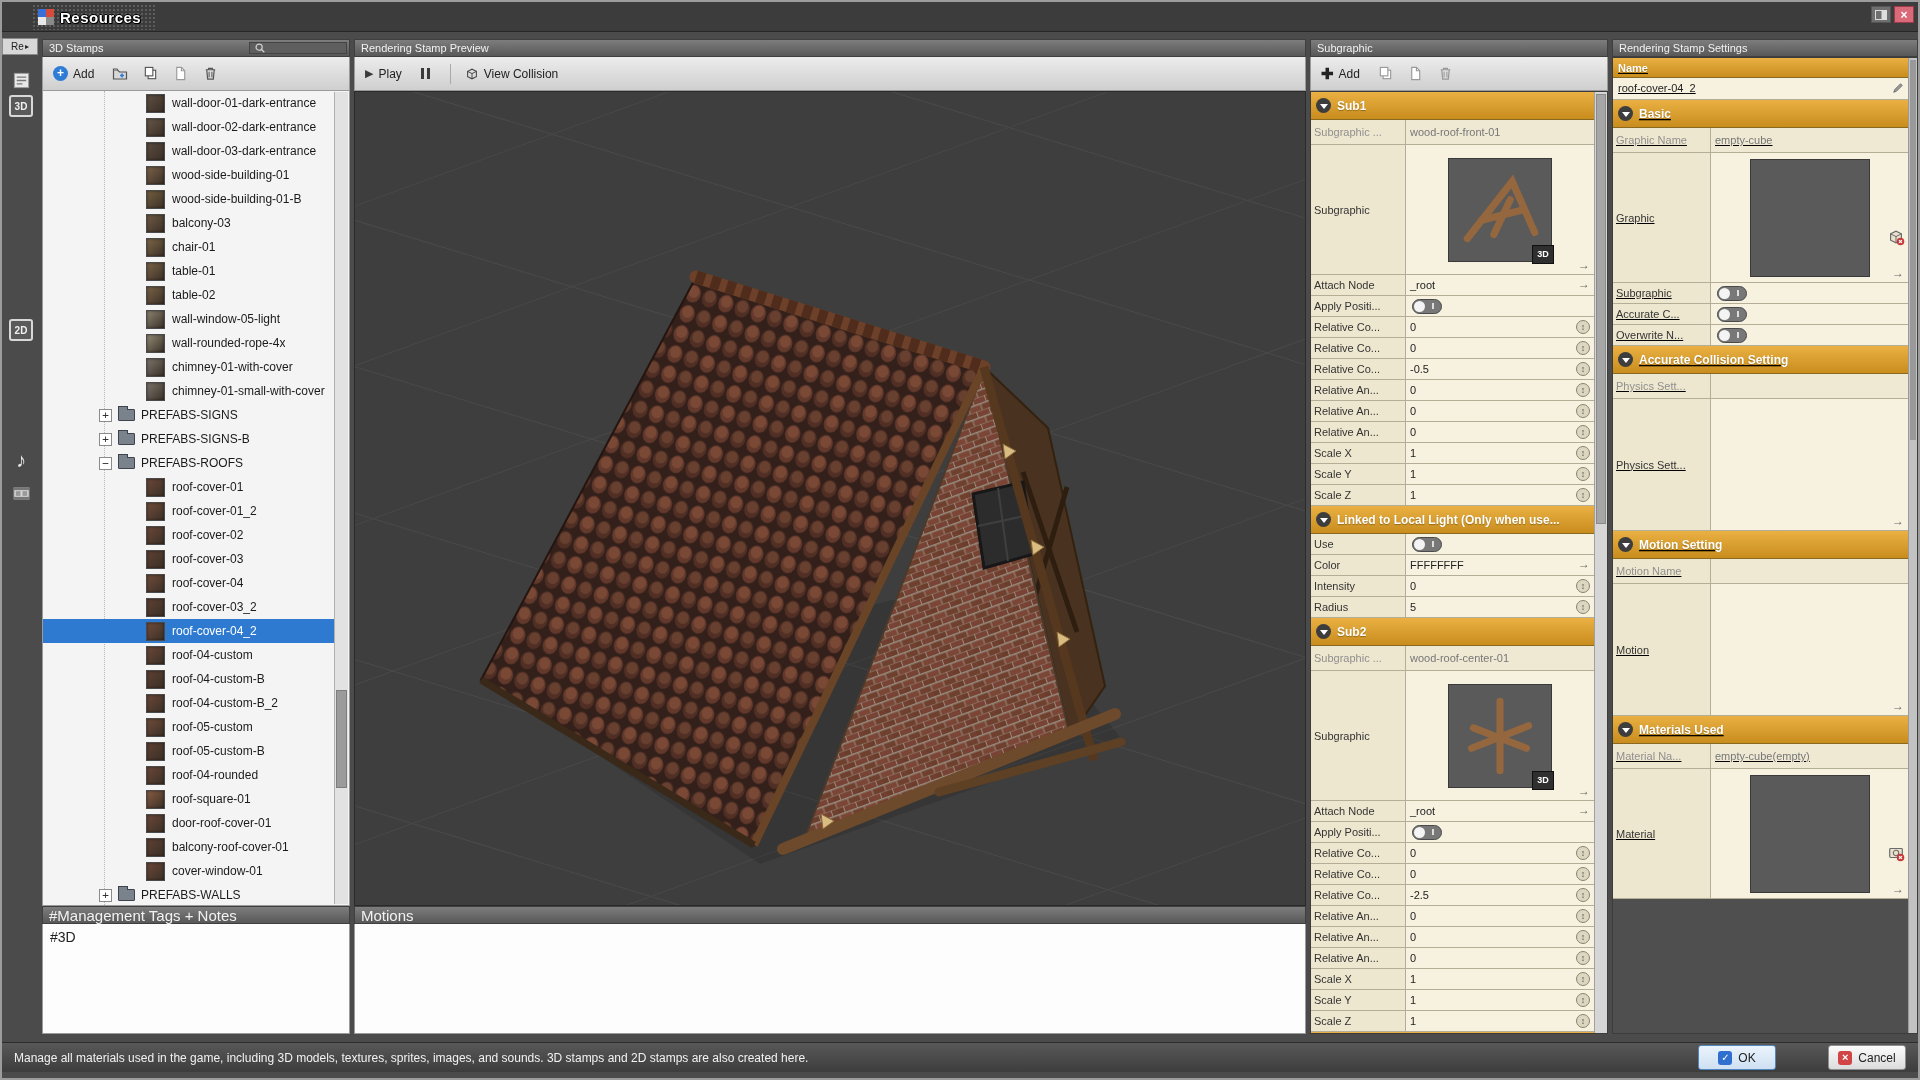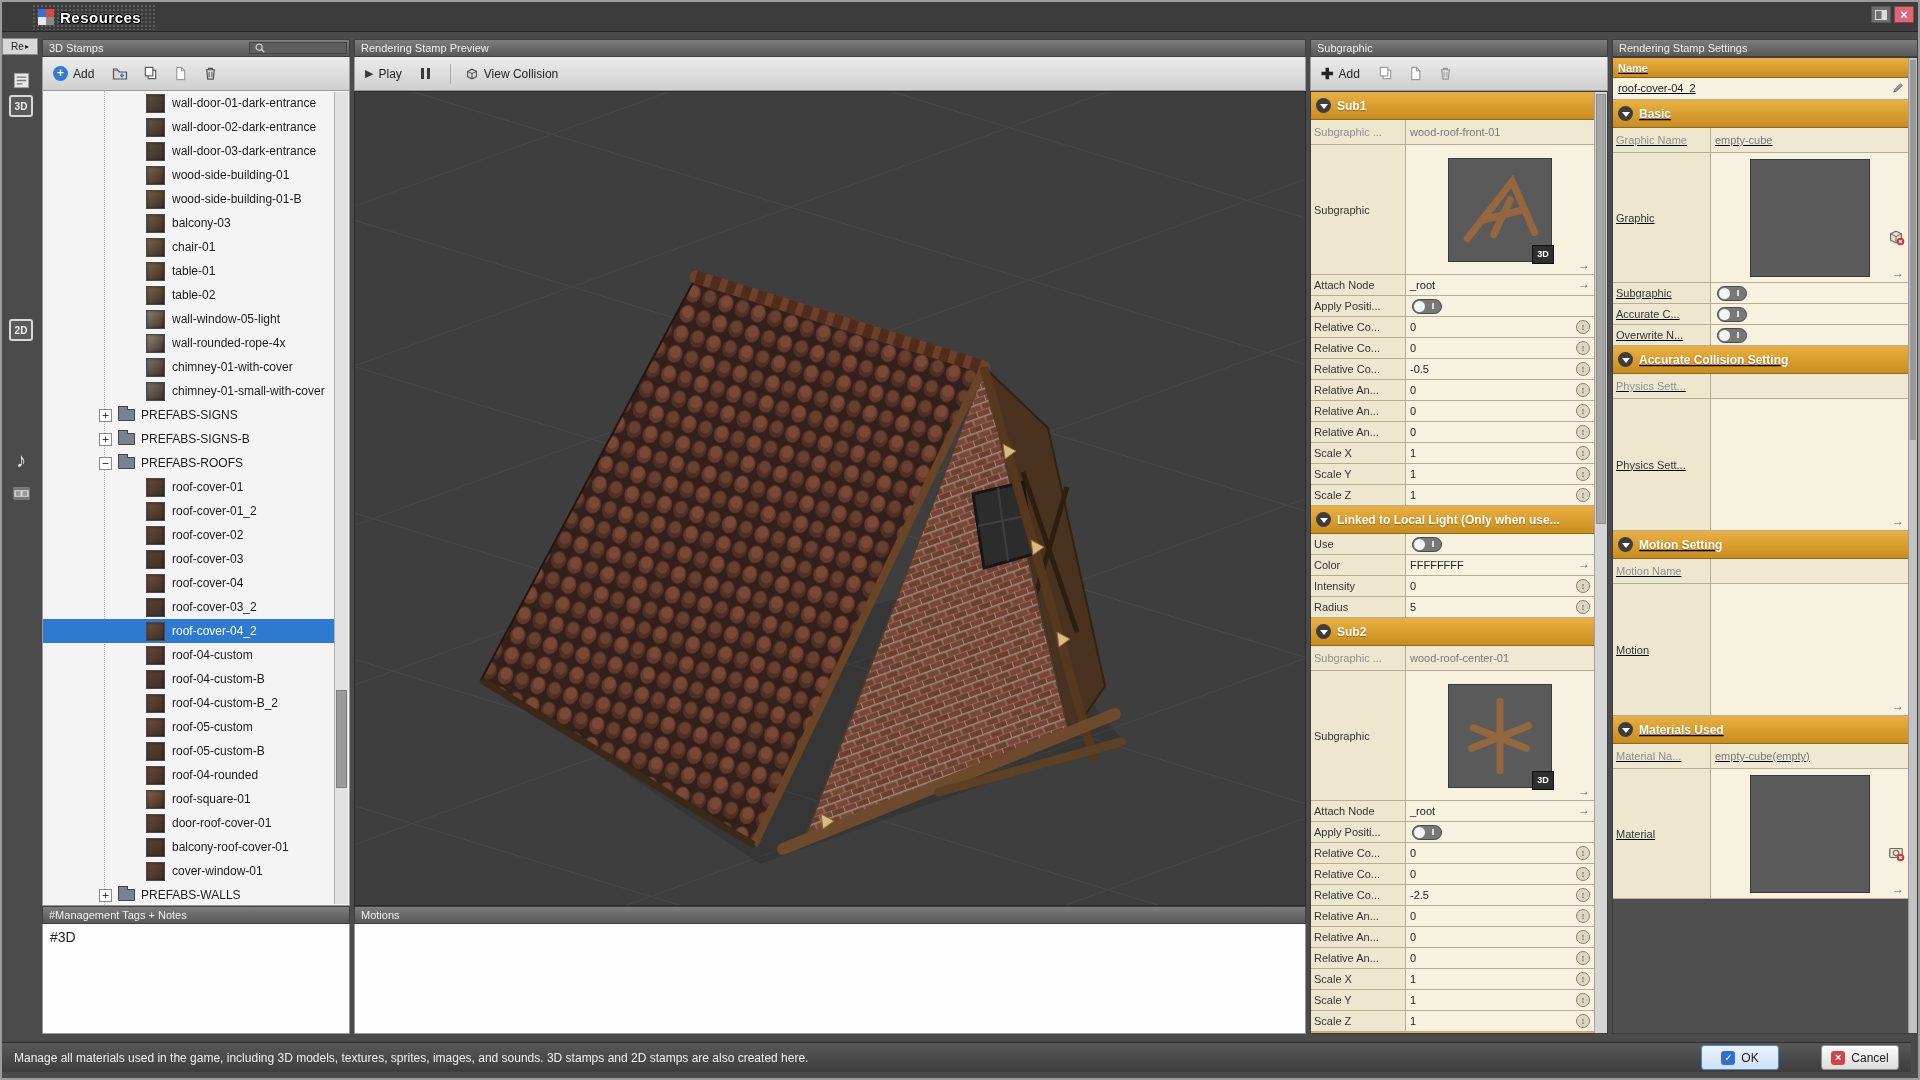--- a/index.html
+++ b/index.html
@@ -25,21 +25,21 @@
   .col-stamps { left:40px; width:308px; }
   .col-preview { left:352px; width:952px; }
   .col-sub { left:1308px; width:298px; }
   .col-set {  left:1610px; width:306px; }
 
   .phead { position:absolute; top:0; left:0; right:0; height:18px; background:linear-gradient(#7d7d7d,#585858);
     border:1px solid #3f3f3f; color:#f2f2f2; font-size:11px; display:flex; align-items:center; padding:0 6px; }
   .ptool { position:absolute; top:18px; left:0; right:0; height:34px; background:linear-gradient(#ececec,#cfcfcf);
     border:1px solid #9a9a9a; border-top:none; display:flex; align-items:center; gap:6px; padding:0 6px; }
   .bhead { position:absolute; top:867px; height:18px; left:0; right:0; background:linear-gradient(#7d7d7d,#585858);
-    border:1px solid #3f3f3f; color:#f2f2f2; font-size:11px; display:flex; align-items:center; padding:6px 6px; }
+    border:1px solid #3f3f3f; color:#f2f2f2; font-size:15px; display:flex; align-items:center; padding:6px 6px; }
   .bbody { position:absolute; top:885px; bottom:0; left:0; right:0; background:#fdfdfd; border:1px solid #9a9a9a; border-top:none;
     font-size:14px; color:#222; padding:5px 7px; }
 
   
   .rail { position:absolute; left:0; top:0; width:38px; bottom:0; background:#4b4b4b; }
   .rtab { position:absolute; top:6px; left:0; right:2px; height:17px; background:#d8d8d8; border:1px solid #8a8a8a;
     font-size:10px; color:#222; display:flex; align-items:center; justify-content:center; gap:1px; }
   .rtab-arr { font-size:8px; color:#222; }
   .ricon { position:absolute; left:0; width:38px; height:28px; display:flex; align-items:center; justify-content:center; color:#e8e8e8; font-size:20px; }
   .rbox { width:24px; height:22px; left:7px; border:2px solid #d8d8d8; border-radius:3px; background:#5a5a5a;
@@ -130,22 +130,22 @@
   .thumb-lg { width:120px; height:118px; }
   .badge3d { position:absolute; right:-3px; bottom:-3px; width:22px; height:19px; background:#2f2f2f; border:1px solid #101010;
     color:#fff; font-size:9px; font-weight:bold; display:flex; align-items:center; justify-content:center; }
   .sideic { position:absolute; right:3px; bottom:34px; }
   .pbig { height:132px; }
   .pname { height:22px; padding:0 5px; align-items:center; }
   .pname .pvtext { line-height:21px; }
   .pencil { position:absolute; right:4px; top:4px; }
 
   
-  .statusbar { position:absolute; left:0; right:7px; bottom:6px; height:30px; background:linear-gradient(#585858,#3d3d3d);
-    border-top:1px solid #2c2c2c; display:flex; align-items:center; padding:0 12px; gap:10px;justify-content:center; }
+  .statusbar { position:absolute; left:0; right:0; bottom:6px; height:30px; background:linear-gradient(#585858,#3d3d3d);
+    border-top:1px solid #2c2c2c; display:flex; align-items:center; padding:0 12px; gap:20px;justify-content:center; }
   .sstatus { flex:1; color:#f2f2f2; font-size:12px; white-space:nowrap; overflow:hidden; }
   .sbtn { display:inline-flex; align-items:center; justify-content:center; gap:6px; width:78px; height:25px;
     border-radius:3px; font-size:12px; color:#222; font-family:inherit; }
   .sbtn.ok { background:linear-gradient(#eaf3fc,#cfe0f2); border:1px solid #4f87c0; margin-right:32px; }
   .sbtn.cancel { background:linear-gradient(#fbfbfb,#dcdcdc); border:1px solid #8f8f8f; }
   .okic { width:14px; height:14px; background:#2f6fd0; border-radius:3px; color:#fff; font-size:10px; line-height:14px; text-align:center; }
   .cxic { width:14px; height:14px; background:#d04545; border-radius:3px; color:#fff; font-size:11px; line-height:13px; text-align:center; font-weight:bold; }
 </style>
 </head>
 <body>

